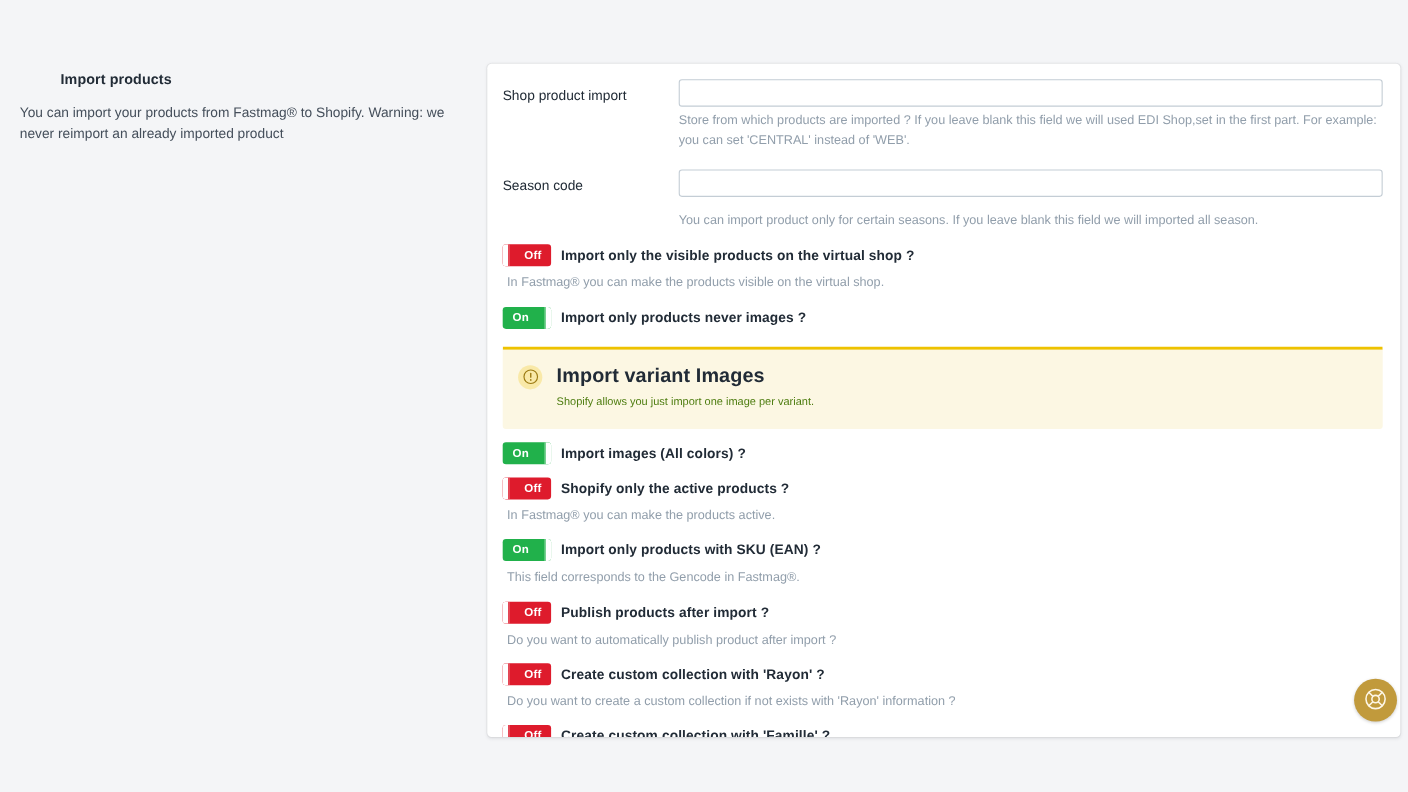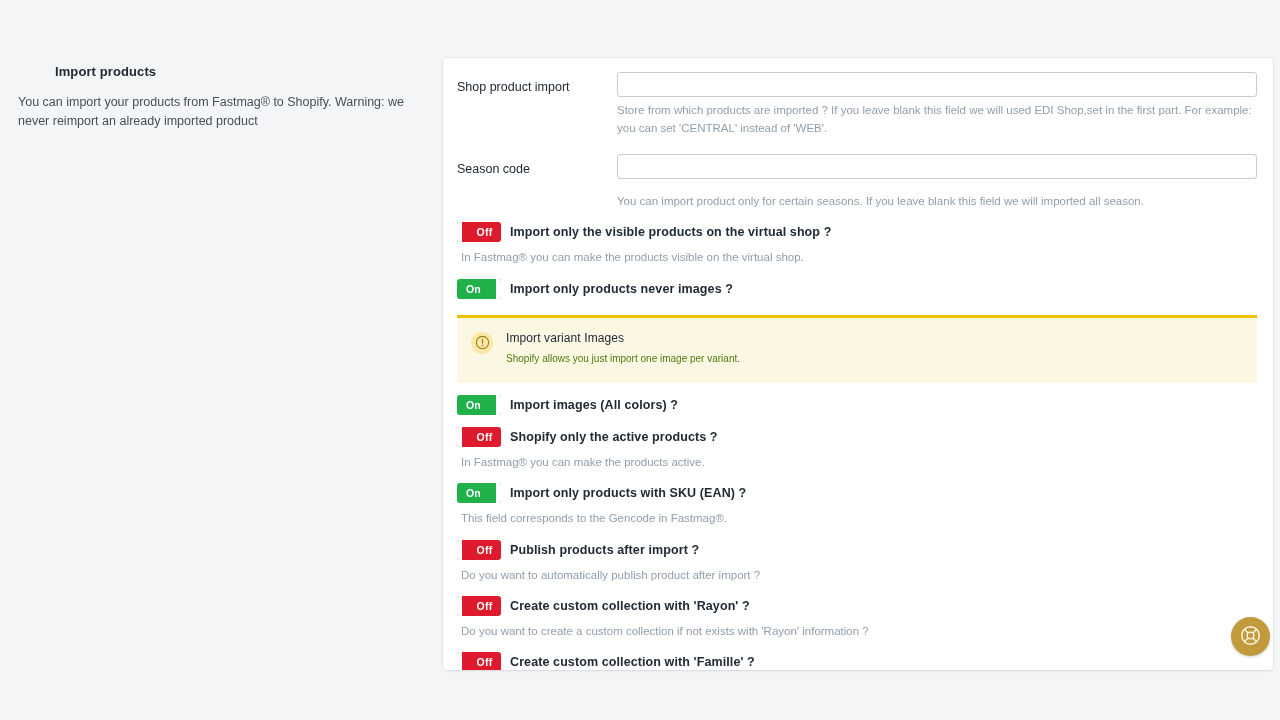--- a/index.html
+++ b/index.html
@@ -174,22 +174,22 @@
     height: 22px;
     border-radius: 50%;
     background: #f9e9a8;
     display: flex;
     align-items: center;
     justify-content: center;
     margin-top: 1px;
   }
   .banner-body { margin-left: 13px; }
   .banner-title {
-    font-size: 12px;
-    font-weight: normal;
+    font-size: 18px;
+    font-weight: bold;
     color: #212b36;
     margin: 0 0 7px 0;
     letter-spacing: .1px;
   }
   .banner-text {
     font-size: 10px;
     color: #4d7c0f;
     margin: 0;
     line-height: 1.45;
   }

